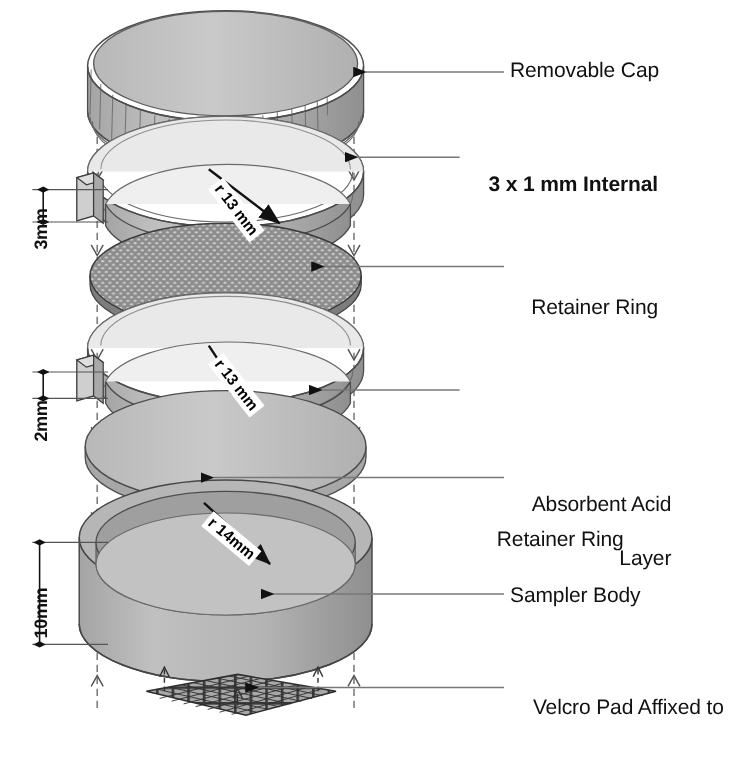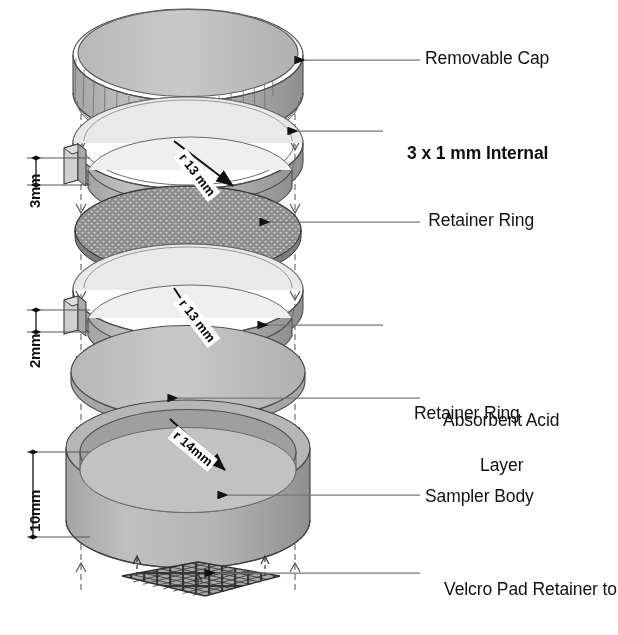--- a/index.html
+++ b/index.html
@@ -31,22 +31,22 @@
     position: absolute;
     font-family: "Liberation Sans", sans-serif;
     font-size: 17.5px;
     line-height: 1.27;
     color: #111;
     white-space: pre;
     letter-spacing: -0.1px;
     text-align: right;
   }
   .label .bold { font-weight: bold; }
-  .label.two-line { text-align: center; }
-  .label .indent { display: block; padding-left: 26px; }
+  .label.two-line { text-align: right; }
+  .label .indent { display: block; padding-left: 26px; margin-top: 36px; }
   .dim-label {
     position: absolute;
     font-family: "Liberation Sans", sans-serif;
     font-size: 15px;
     font-weight: bold;
     color: #111;
     transform: rotate(-90deg);
     transform-origin: left top;
     white-space: pre;
     letter-spacing: -0.3px;
@@ -297,21 +297,21 @@
   </div>
 
   <div class="label two-line" style="left:425px; top:387px;">
     <span>Absorbent Acid</span><br>
     <span>Layer</span>
   </div>
 
   <div class="label" style="left:425px; top:485px;">Sampler Body</div>
 
   <div class="label two-line" style="left:425px; top:556px;">
-    <span>Velcro Pad Retainer to</span><br>
+    <span>Velcro Pad Affixed to</span><br>
     
   </div>
 
   <div class="dim-label" style="left:26px; top:208px;">3mm</div>
   <div class="dim-label" style="left:26px; top:368px;">2mm</div>
   <div class="dim-label" style="left:26px; top:532px;">10mm</div>
 
   <div class="radius-tag" style="left:186px; top:148px; transform: rotate(52deg); transform-origin: left top;">r 13 mm</div>
   <div class="radius-tag" style="left:186px; top:294px; transform: rotate(52deg); transform-origin: left top;">r 13 mm</div>
   <div class="radius-tag" style="left:178px; top:426px; transform: rotate(40deg); transform-origin: left top;">r 14mm</div>

